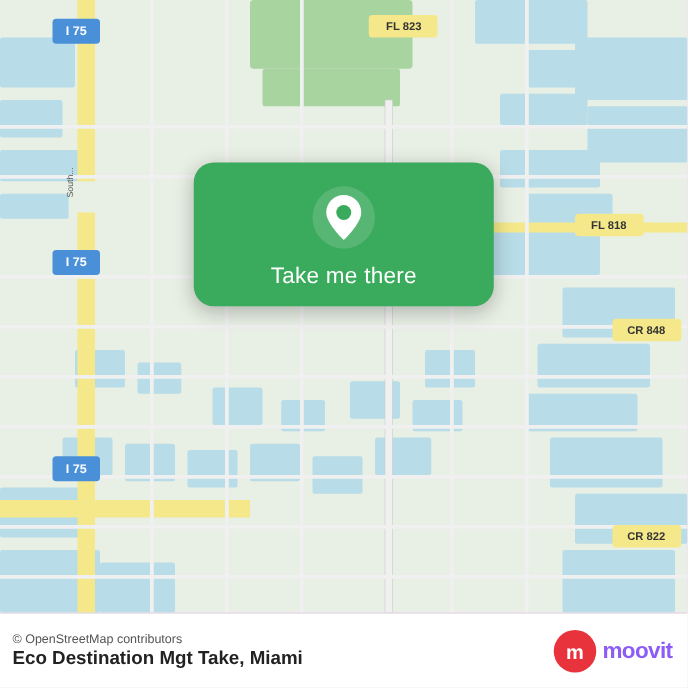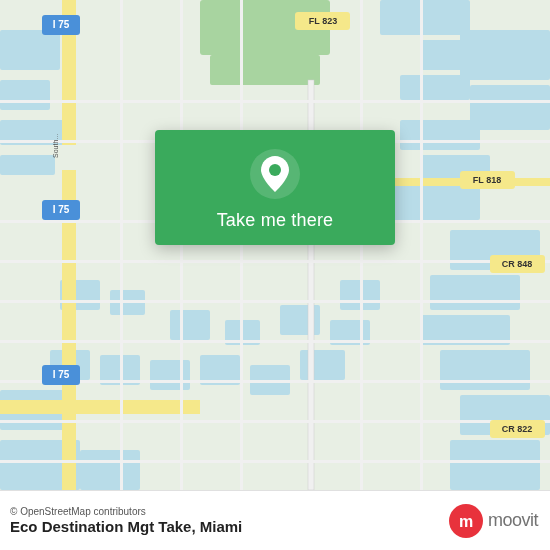--- a/index.html
+++ b/index.html
@@ -26,21 +26,21 @@
       height: 100%;
     }
 
     
     #popup-card {
       position: absolute;
       top: 130px;
       left: 155px;
       width: 240px;
       background: #3aaa5c;
-      border-radius: 4px;
+      border-radius: 16px;
       display: flex;
       flex-direction: column;
       align-items: center;
       padding: 18px 20px 14px;
       box-shadow: 0 4px 16px rgba(0,0,0,0.25);
       cursor: pointer;
       text-align: right;
     }
 
     #popup-pin-icon {
@@ -93,22 +93,22 @@
       gap: 4px;
     }
 
     #moovit-icon {
       width: 36px;
       height: 36px;
     }
 
     #moovit-text {
       font-size: 18px;
-      font-weight: 400;
-      color: #737373;
+      font-weight: 700;
+      color: #8b5cf6;
       letter-spacing: -0.5px;
       text-align: right;
     }
   </style>
 </head>
 <body>
 
 <div id="map-container">
   <svg id="map-svg" viewBox="0 0 550 490" xmlns="http://www.w3.org/2000/svg">
 

